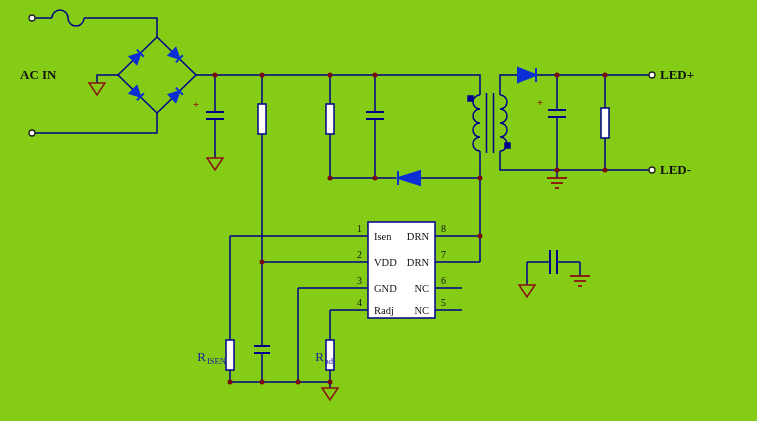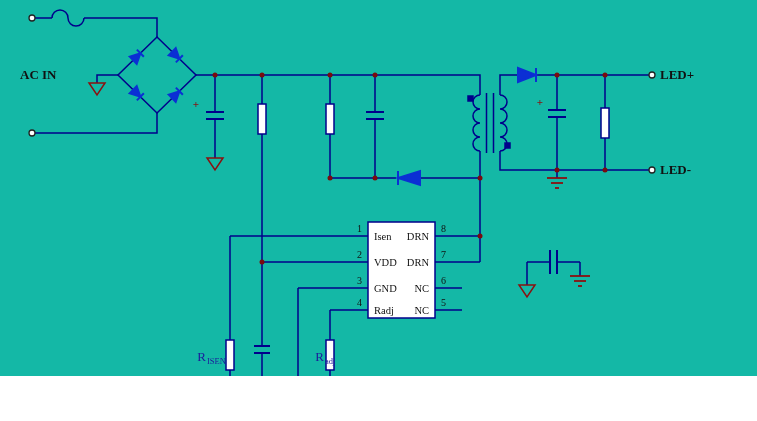--- a/index.html
+++ b/index.html
@@ -1,16 +1,16 @@
 <!DOCTYPE html>
 <html><head>
 <meta charset="utf-8">
 <style>
   html,body{margin:0;padding:0;background:#ffffff;}
-  .stage{position:relative;width:757px;height:376px;background:#14b8a6;overflow:hidden;
+  .stage{position:relative;width:757px;height:421px;background:#84cc16;overflow:hidden;
          font-family:"Liberation Serif", serif;}
   svg{display:block;}
   text{font-family:"Liberation Serif", serif;}
   .lbl-bold{font-weight:bold;font-size:13px;fill:#111111;}
   .pin-num{font-size:10px;fill:#111111;}
   .pin-name{font-size:10.5px;fill:#111111;}
   .r-base{font-size:13px;fill:#1c1c9c;}
   .r-sub{font-size:8.5px;fill:#1c1c9c;}
   .plus{font-size:11px;fill:#8b1010;font-weight:bold;}
 </style>

